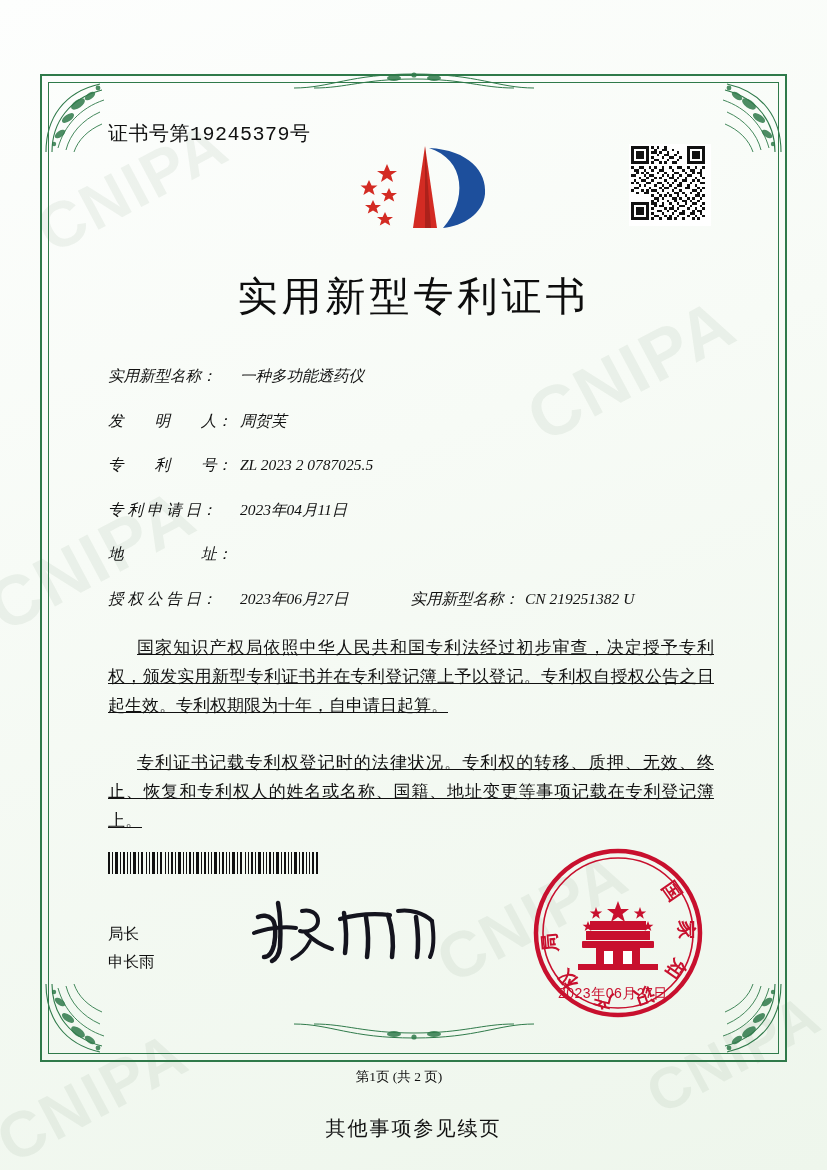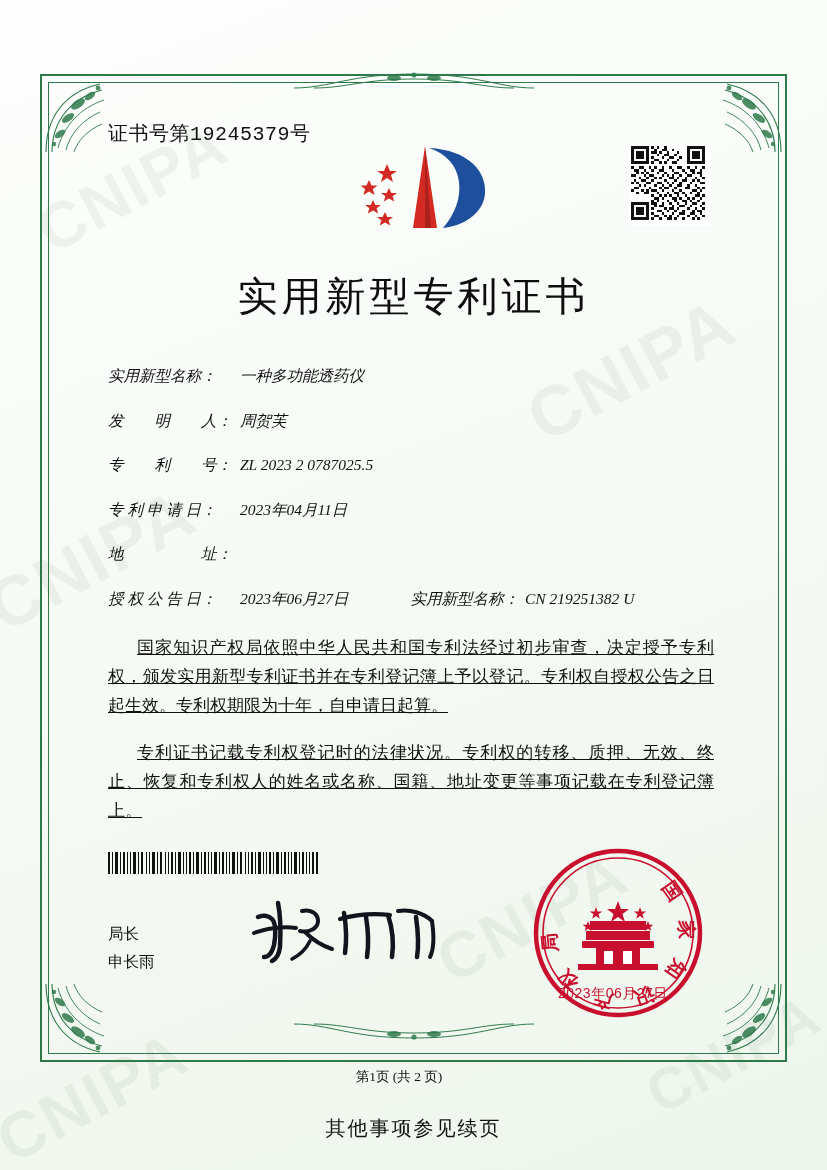--- a/index.html
+++ b/index.html
@@ -147,21 +147,21 @@
   .para {
     margin: 6px 0 0 22px;
     width: 606px;
     font-size: 17px;
     line-height: 29px;
     text-align: justify;
     text-indent: 29px;
     color: #111;
     text-decoration: underline;
   }
-  .para.second { margin-top: 18px; }
+  .para.second { margin-top: 28px; }
 
   .barcode {
     position: absolute;
     left: 108px; top: 852px;
     width: 210px; height: 22px;
   }
 
   .sign-block {
     position: absolute;
     left: 108px; top: 920px;

